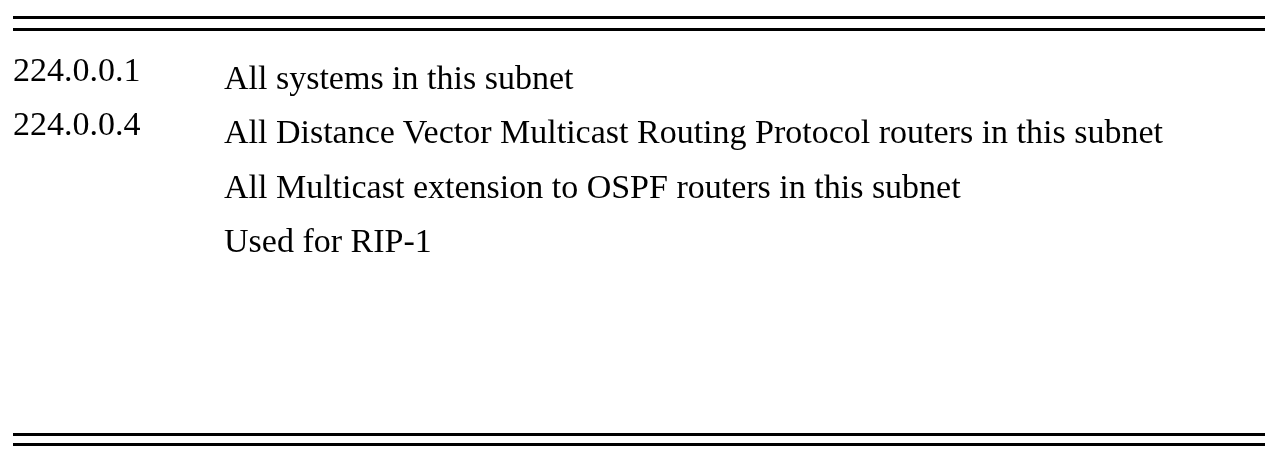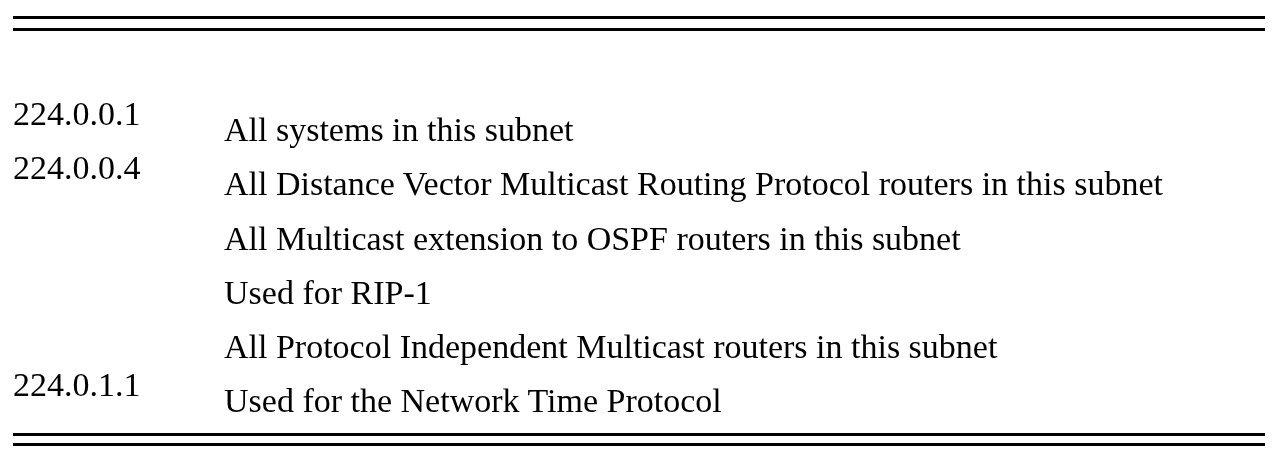--- a/index.html
+++ b/index.html
@@ -1,22 +1,22 @@
 <!DOCTYPE html>
 <html><head>
   <meta charset="utf-8">
   <style>
     html, body { margin: 0; padding: 0; background: #ffffff; }
     body { width: 1286px; height: 459px; position: relative; overflow: hidden;
            font-family: "Liberation Serif", "DejaVu Serif", serif; color: #000; }
     .rule { position: absolute; left: 13px; width: 1252px; height: 3px; background: #000; }
-    .rows { position: absolute; left: 13px; top: 43px; width: 1260px; margin-top: 44px; }
+    .rows { position: absolute; left: 13px; top: 43px; width: 1260px; }
     .row { position: relative; height: 54.3px; font-size: 34px; line-height: 54.3px; white-space: nowrap; }
     .addr { position: absolute; left: 0; top: 0; }
-    .desc { position: absolute; left: 211px; top: 16px; text-align: right; }
+    .desc { position: absolute; left: 211px; top: 8px; text-align: right; }
   </style>
 </head>
 <body>
 
 <div>
   <div class="rule" style="top:16px"></div>
   <div class="rule" style="top:28px"></div>
 
   <div class="rows">
     <div class="row">
@@ -27,23 +27,18 @@
       <span class="addr">224.0.0.4</span>
       <span class="desc">All Distance Vector Multicast Routing Protocol routers in this subnet</span>
     </div>
     <div class="row">
       <span class="desc">All Multicast extension to OSPF routers in this subnet</span>
     </div>
     <div class="row">
       <span class="desc">Used for RIP-1</span>
     </div>
     <div class="row">
-      <span class="desc">All Protocol Independent Multicast routers in this subnet</span>
-    </div>
-    <div class="row">
-      <span class="addr">224.0.1.1</span>
-      <span class="desc">Used for the Network Time Protocol</span>
     </div>
   </div>
 
   <div class="rule" style="top:433px"></div>
   <div class="rule" style="top:443px"></div>
 </div>
 
 </body></html>

